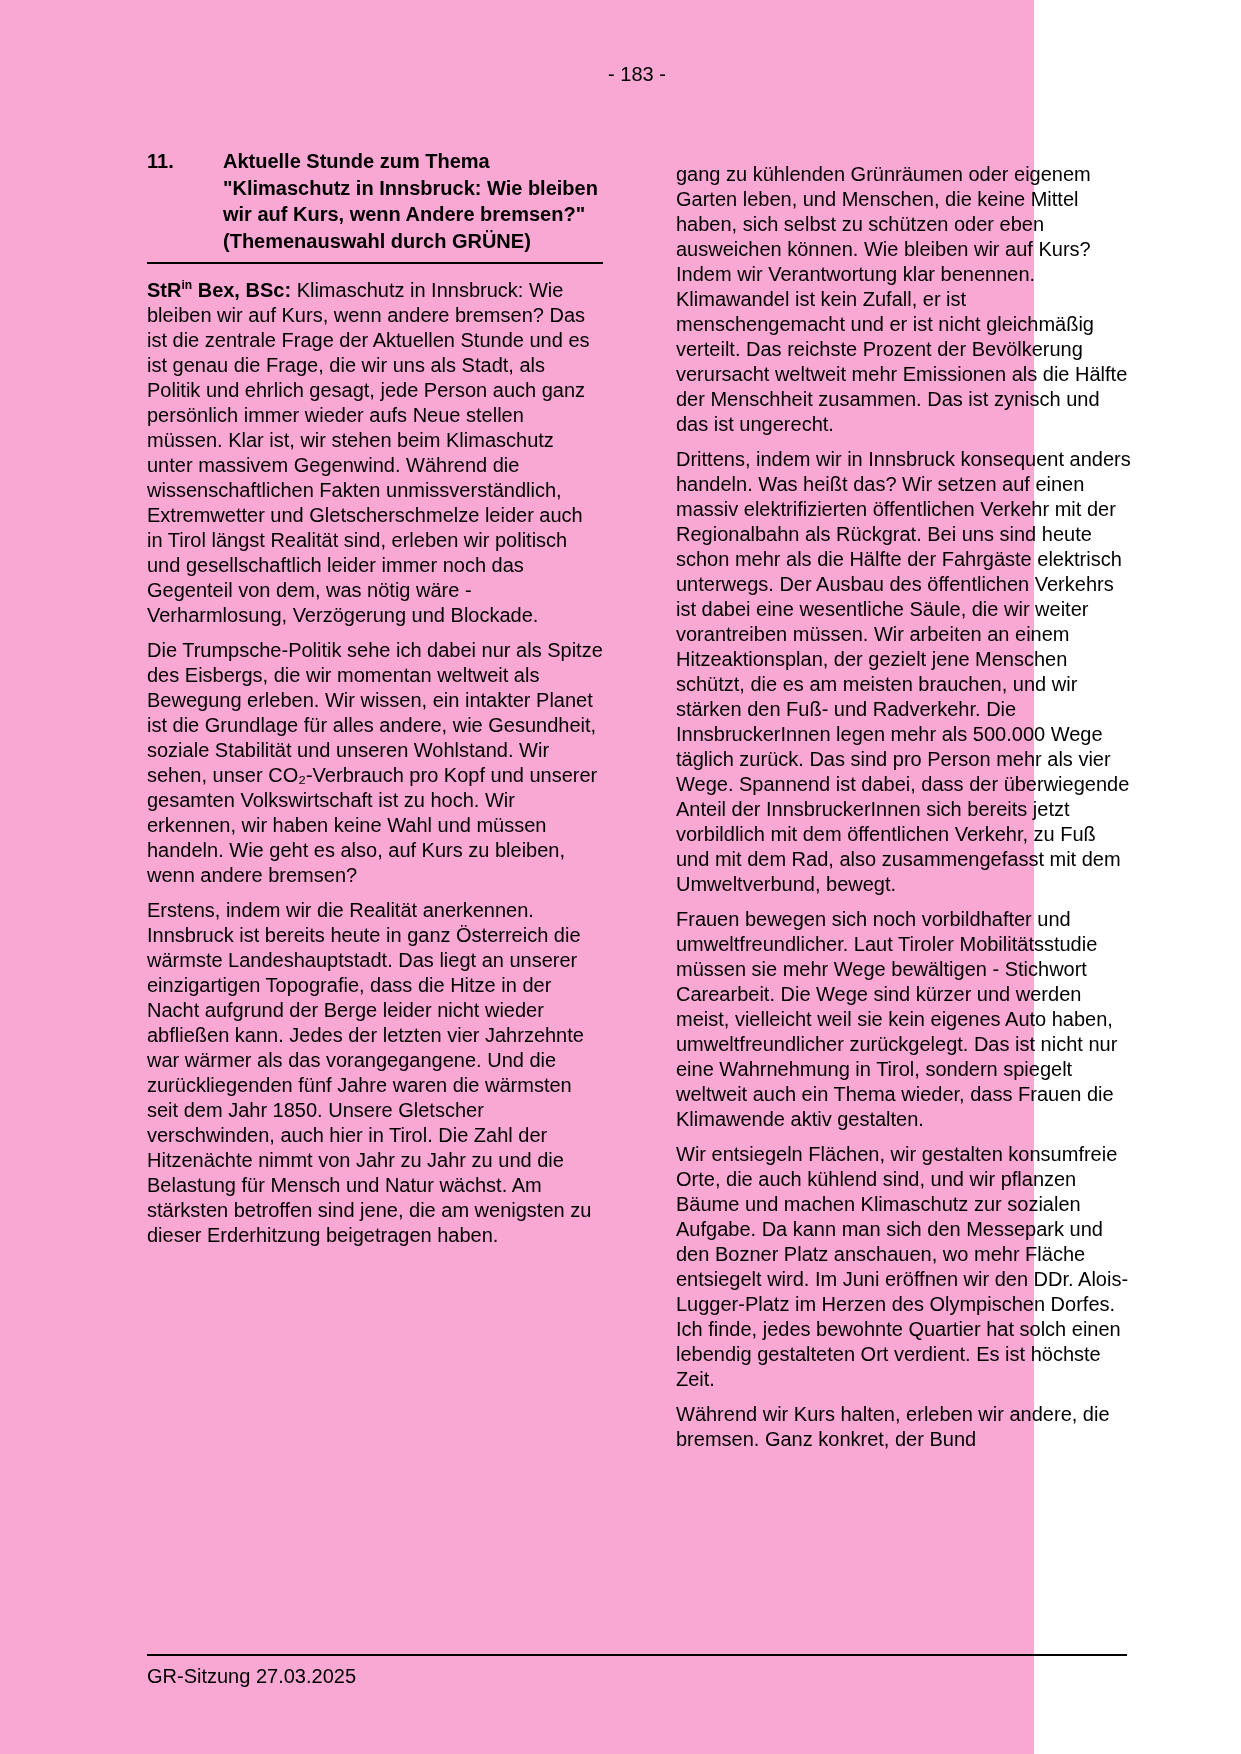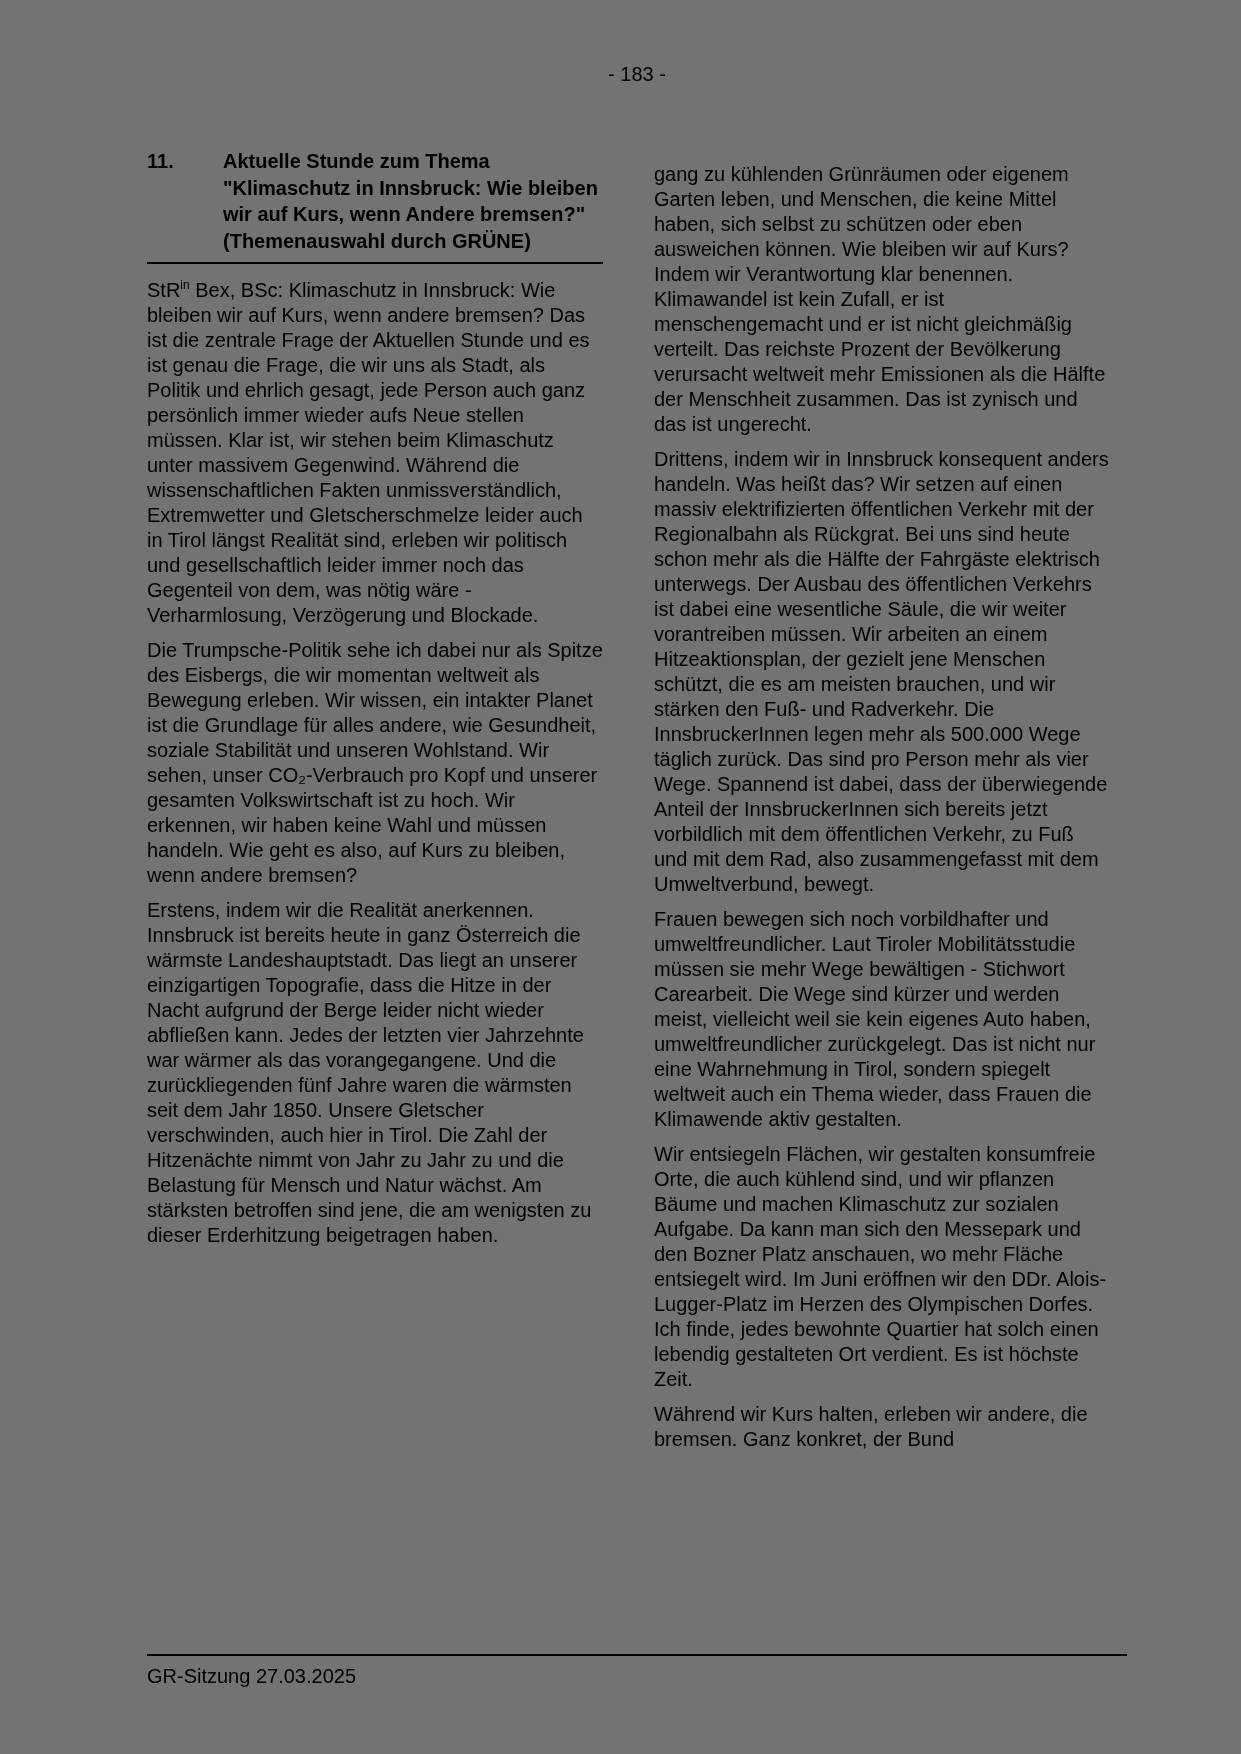--- a/index.html
+++ b/index.html
@@ -9,40 +9,40 @@
   }
   body {
     width: 1241px;
     height: 1754px;
     overflow: hidden;
     font-family: "Liberation Sans", "DejaVu Sans", sans-serif;
     color: #000000;
   }
   .page {
     position: relative;
-    width: 1241px;
+    width: 1034px;
     height: 1754px;
-    background: #737373;
+    background: #f9a8d4;
   }
   .pagenum {
     position: absolute;
     top: 62px;
     left: 147px;
     width: 980px;
     text-align: center;
     font-size: 20px;
     line-height: 24px;
   }
   .columns {
     position: absolute;
     top: 148px;
     left: 147px;
     width: 980px;
     display: flex;
-    gap: 51px;
+    gap: 73px;
   }
   .col {
     width: 456px;
     flex: 0 0 456px;
   }
   .heading-row {
     display: flex;
     font-weight: bold;
     font-size: 20px;
     line-height: 26.5px;
@@ -62,21 +62,21 @@
   }
   .body-text .para {
     margin: 0 0 10px 0;
     font-size: 20px;
     line-height: 25px;
   }
   .body-text .para:first-child {
     margin-top: 14px;
   }
   .speaker {
-    font-weight: normal;
+    font-weight: bold;
   }
   .sup {
     font-size: 0.6em;
     vertical-align: super;
     line-height: 0;
   }
   .footer {
     position: absolute;
     left: 147px;
     top: 1654px;

